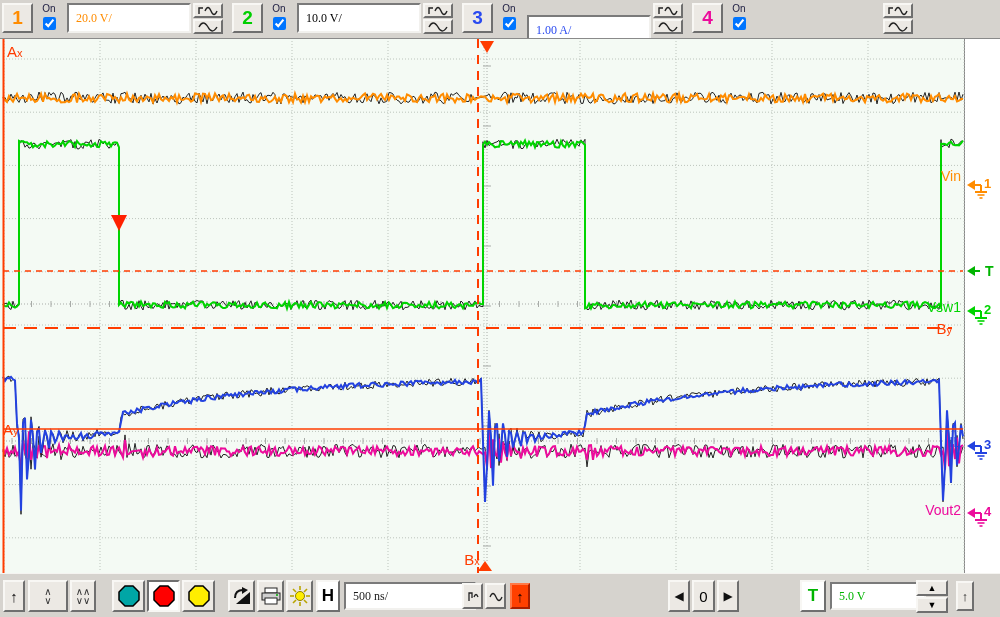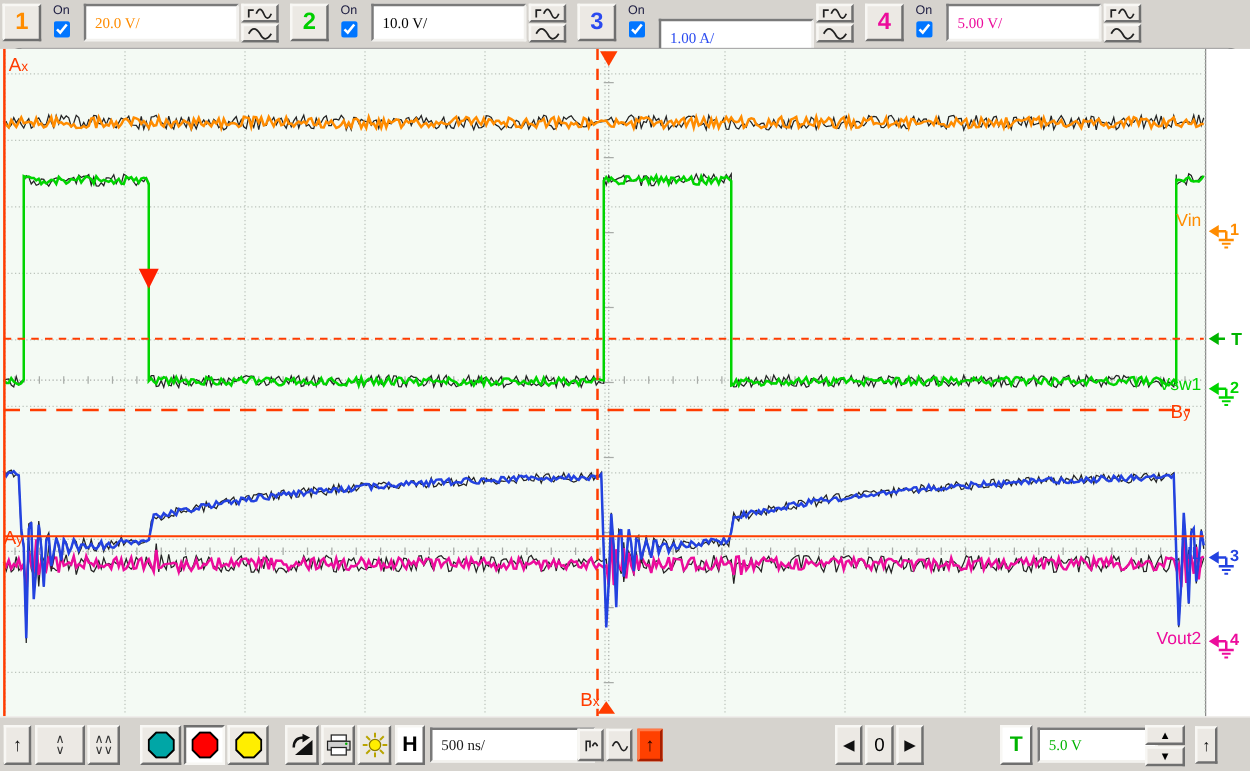--- a/index.html
+++ b/index.html
@@ -24,21 +24,21 @@
   #topbar{position:absolute;left:0;top:0;width:1000px;height:38px;background:#d6d3ce;}
   .chnum{width:31px;height:30px;top:3px;font-size:19px;font-weight:bold;}
   .oncol{position:absolute;top:1px;width:26px;text-align:center;}
   .onlabel{font-size:10px;color:#1b1b40;display:block;line-height:15px;}
   .onchk{width:13px;height:13px;margin:1px 0 0 0;}
   .chscale{height:30px;top:3px;width:124px;}
   .mini{width:30px;height:15px;}
 
   
   #plot{position:absolute;left:0;top:38px;width:1000px;height:535px;background:#ffffff;
-        border-top:1px solid #8a8a8a;box-sizing:border-box;border-radius:18px;}
+        border-top:1px solid #8a8a8a;box-sizing:border-box;}
   #scope-svg{position:absolute;left:0;top:0;}
 
   
   #toolbar{position:absolute;left:0;top:573px;width:1000px;height:44px;background:#d6d3ce;
            border-top:1px solid #f5f4f1;}
   #toolbar .btn{top:6px;height:32px;}
   #toolbar .field{top:8px;height:28px;}
   .glyph{font-size:15px;color:#111;line-height:1;}
   .chev{display:block;font-size:10px;line-height:9px;color:#333;text-align:center;}
   .stack{display:flex;flex-direction:column;align-items:center;justify-content:center;}
@@ -99,21 +99,20 @@
       <svg width="24" height="11">
           <path d="M3,6 q4,-8 9,0 q4,8 9,0" fill="none" stroke="#222" stroke-width="1.4"></path>
         </svg>
       </button>
 
     <button class="btn chnum" style="left: 692px; color: rgb(236, 12, 156);">4</button>
     <div class="oncol" style="left:726px">
       <span class="onlabel">On</span>
       <input type="checkbox" checked="" class="onchk" style="">
     </div>
-    <div class="field chscale" style="left: 757px; color: rgb(236, 12, 156);">5.00 V/</div>
     <button class="btn mini" style="left:883px;top:3px">
       <svg width="24" height="11">
           <path d="M3,9 L3,3 L7,3 M9,6 q3,-7 6,0 q3,7 6,0" fill="none" stroke="#222" stroke-width="1.4"></path>
         </svg>
       </button>
     <button class="btn mini" style="left:883px;top:19px">
       <svg width="24" height="11">
           <path d="M3,6 q4,-8 9,0 q4,8 9,0" fill="none" stroke="#222" stroke-width="1.4"></path>
         </svg>
       </button>

